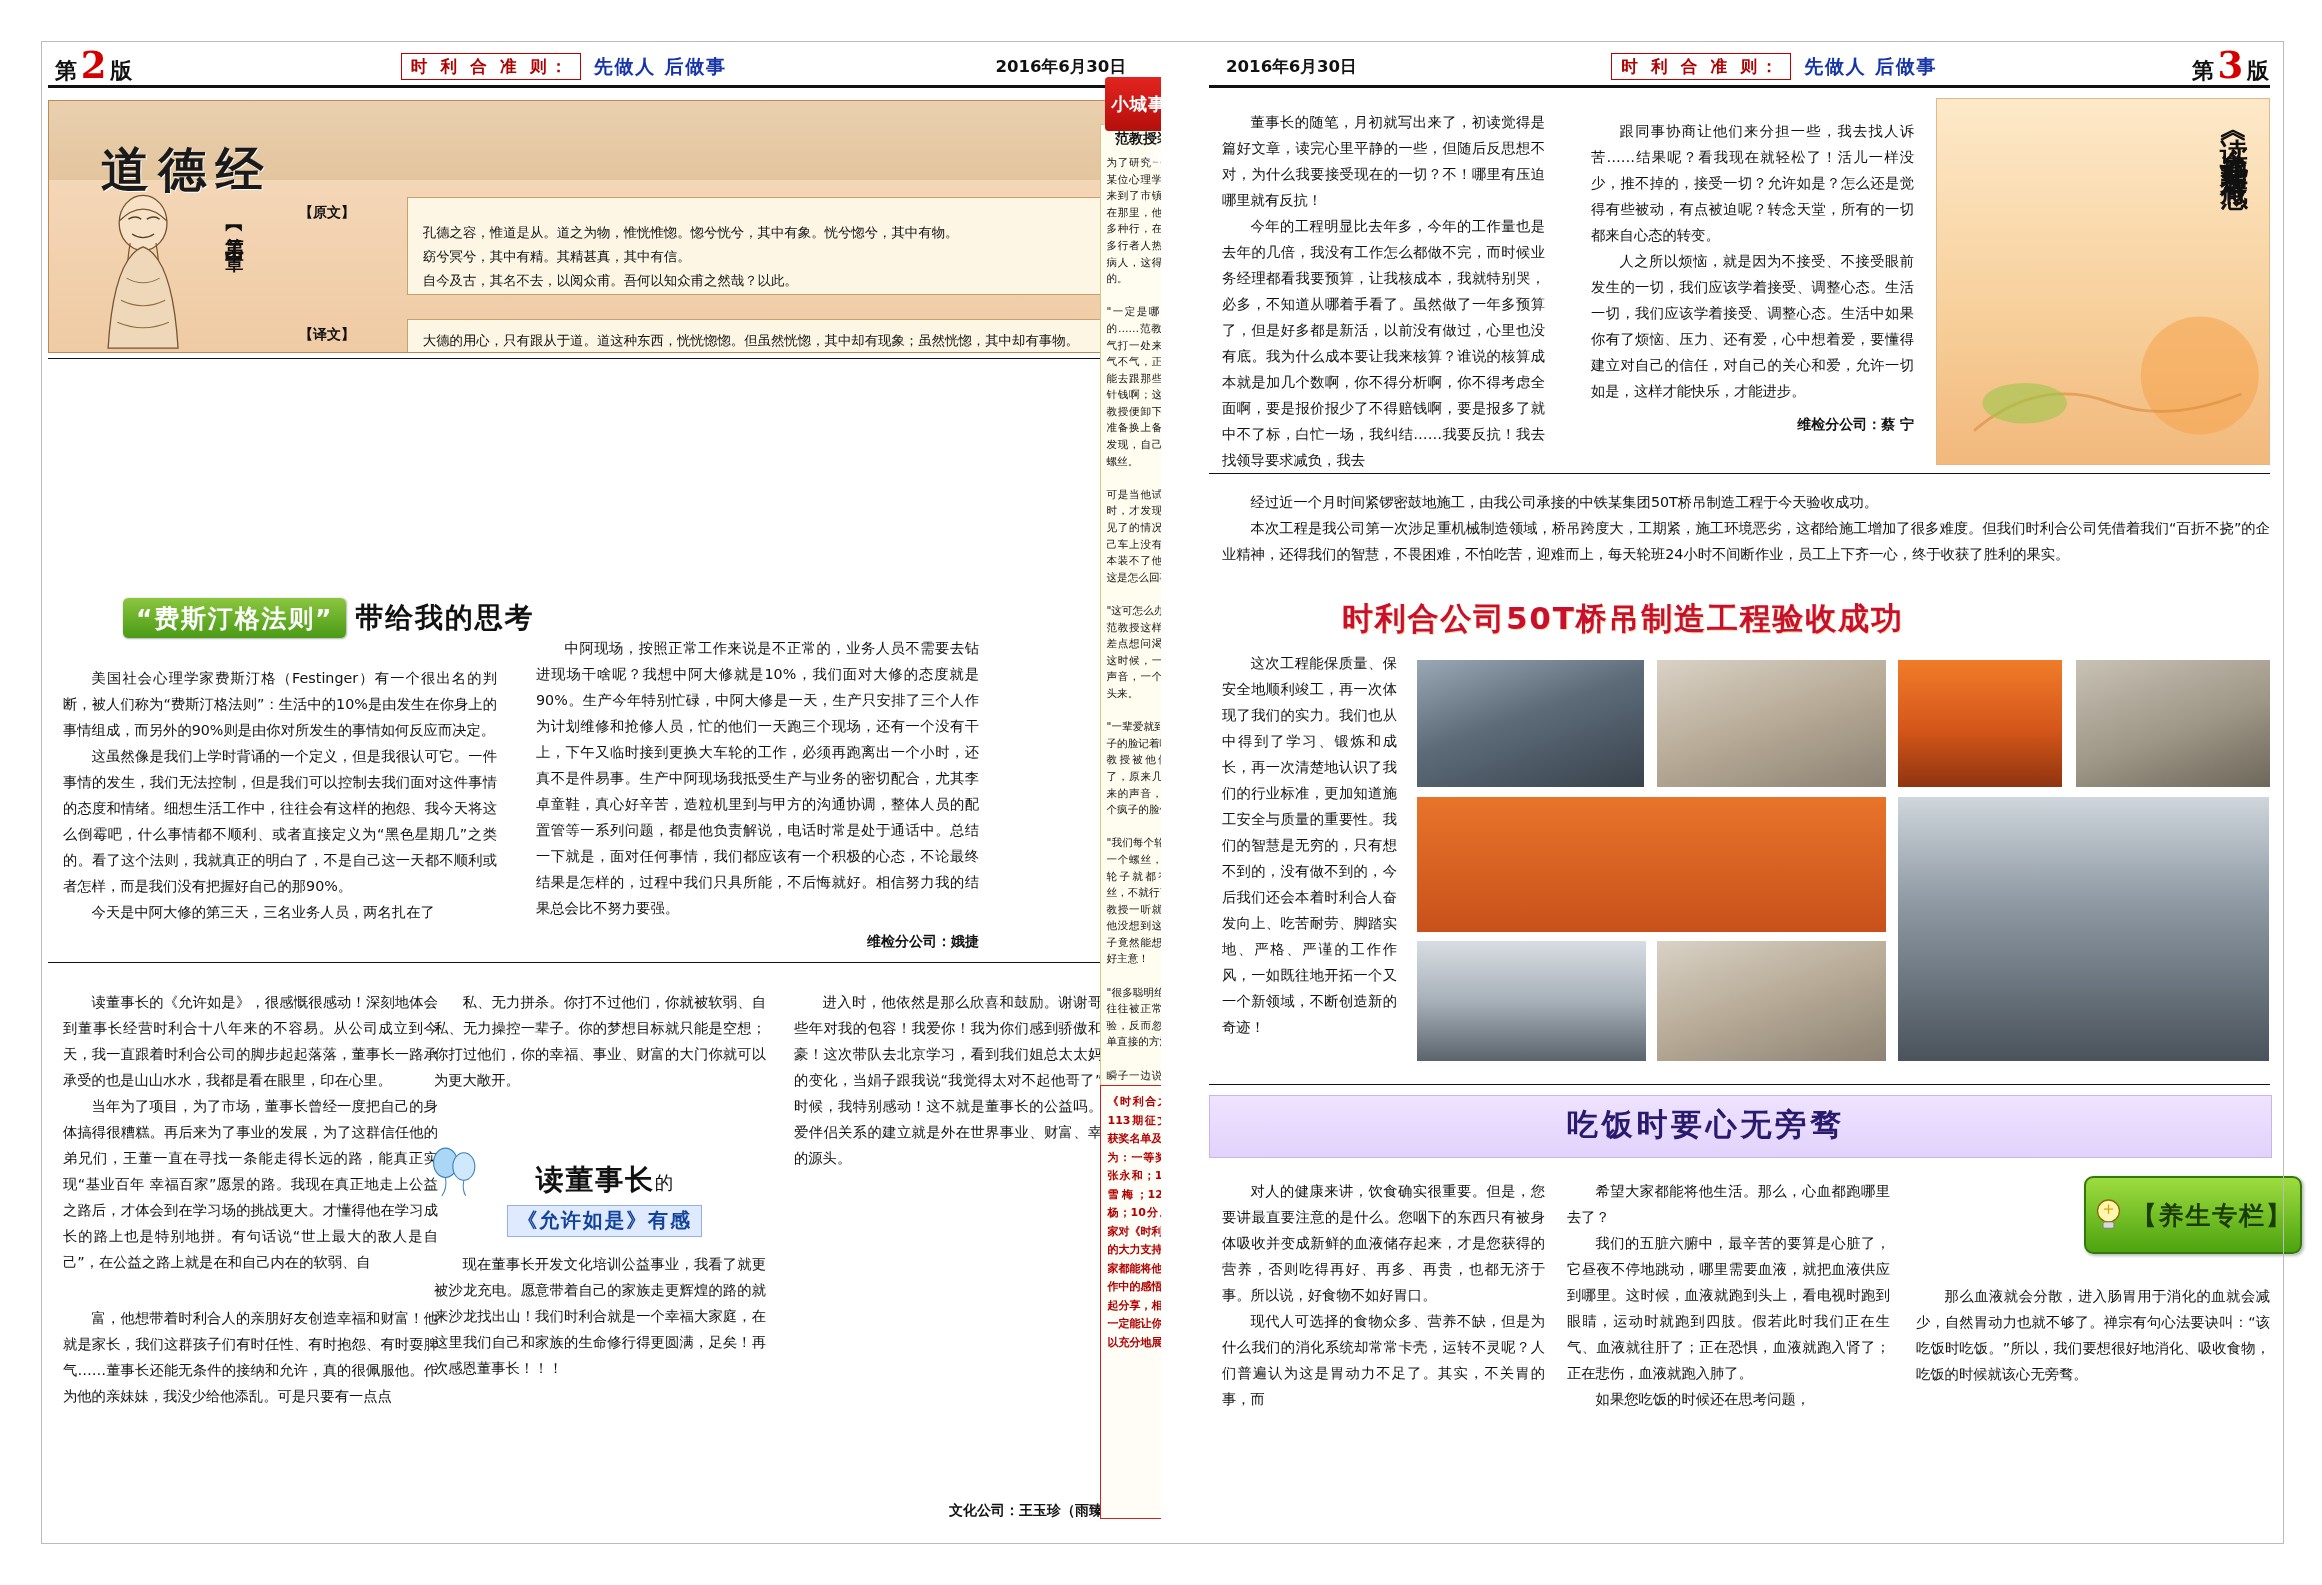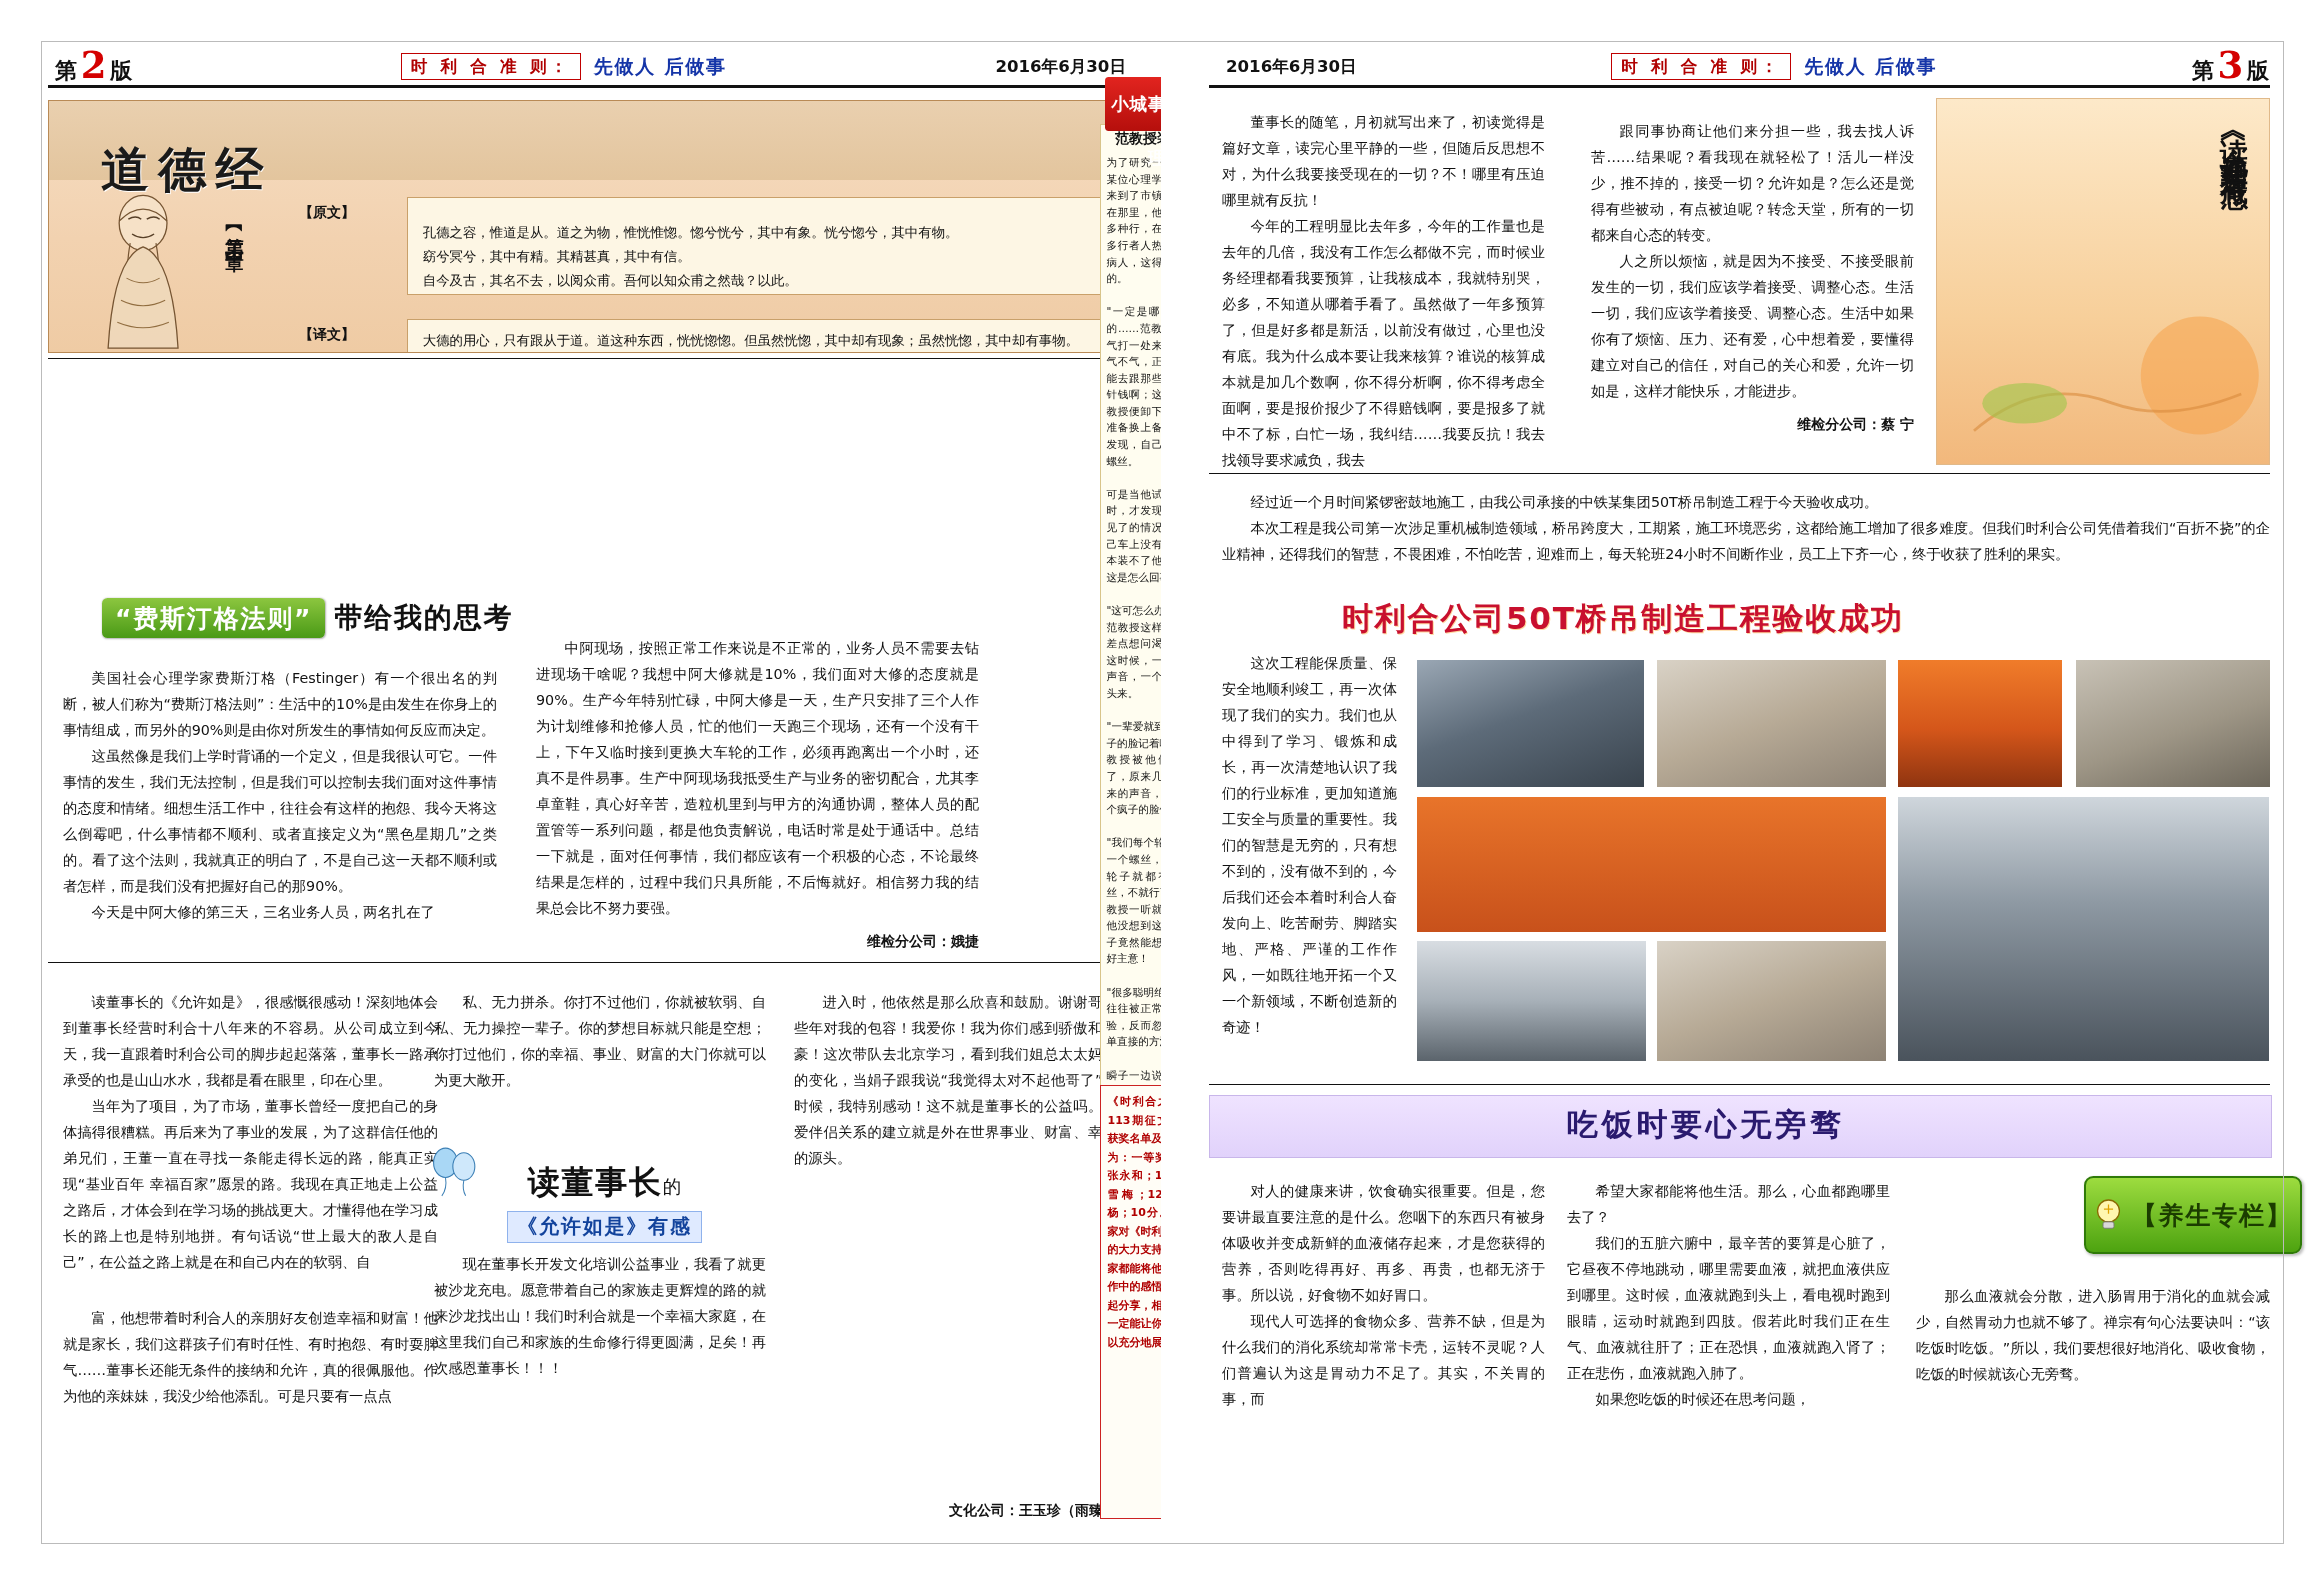--- a/index.html
+++ b/index.html
@@ -38,21 +38,21 @@
        writing-mode:vertical-rl;letter-spacing:3.7px;color:#111;font-weight:bold;}
   .ddj-sage{position:absolute;left:26px;top:85px;width:138px;height:164px;opacity:.92;}
   .ddj-card{position:absolute;background:#fdf6e4;border:0.9px solid #c9a06a;}
   .ddj-label{position:absolute;left:7.4px;top:-1.8px;font-size:14px;font-weight:bold;color:#111;}
   .ddj-card .inner{padding:24px 14.8px 9.2px 14.8px;font-size:13.4px;line-height:24px;color:#111;}
 
   
   .banner{position:absolute;display:flex;align-items:center;}
   .ban-green{background:linear-gradient(180deg,#8cc63f 0%,#4a9a16 100%);color:#fff;font-weight:bold;
        border-radius:5.5px;padding:3.7px 13px;font-size:25px;letter-spacing:1.8px;
-       box-shadow:0.9px 0.9px 1.8px rgba(0,0,0,.3);}
+       box-shadow:0.9px 0.9px 1.8px rgba(0,0,0,.3);margin-left:21px;}
   .ban-black{color:#111;font-weight:bold;font-size:28px;letter-spacing:1.8px;margin-left:9.2px;}
 
   
   .col{position:absolute;}
   .sig{font-size:14px;font-weight:bold;text-align:right;margin-top:7.4px;}
 
   
   .logo-vert{position:absolute;background:linear-gradient(180deg,#e2241f 0%,#b50f0c 100%);
        color:#fff;font-weight:bold;text-align:center;}
 
@@ -76,21 +76,21 @@
   .sidebar .hd{font-weight:bold;color:#b00000;text-align:center;font-size:14.8px;padding:3.7px 0;}
 
   .redbox{position:absolute;box-sizing:border-box;border:1.8px solid #d21f1f;background:#fffdf6;}
 
   .health-badge{position:absolute;background:linear-gradient(180deg,#9ddc3f 0%,#4da310 100%);
        border:2.8px solid #2f7a08;border-radius:9.2px;color:#1b3d00;font-weight:bold;
        display:flex;align-items:center;justify-content:center;font-size:25px;letter-spacing:1.8px;
        box-shadow:1.8px 1.8px 2.8px rgba(0,0,0,.25);}
 
   .readbox{position:absolute;}
-  .readbox .l1{font-size:32px;font-weight:bold;color:#111;letter-spacing:1.8px;}
+  .readbox .l1{font-size:28px;font-weight:bold;color:#111;letter-spacing:1.8px;}
   .readbox .l2{font-size:20px;font-weight:bold;color:#12439c;letter-spacing:1.8px;
        background:#dfeaff;border:0.9px solid #8fb2ec;padding:1.8px 9.2px;display:inline-block;}
 
   .vert-title{position:absolute;writing-mode:vertical-rl;font-size:28px;font-weight:bold;
        letter-spacing:5.5px;color:#111;line-height:37px;}
   .thin-rule{position:absolute;height:0.9px;background:#111;}
 </style>
 </head>
 <body>
 

